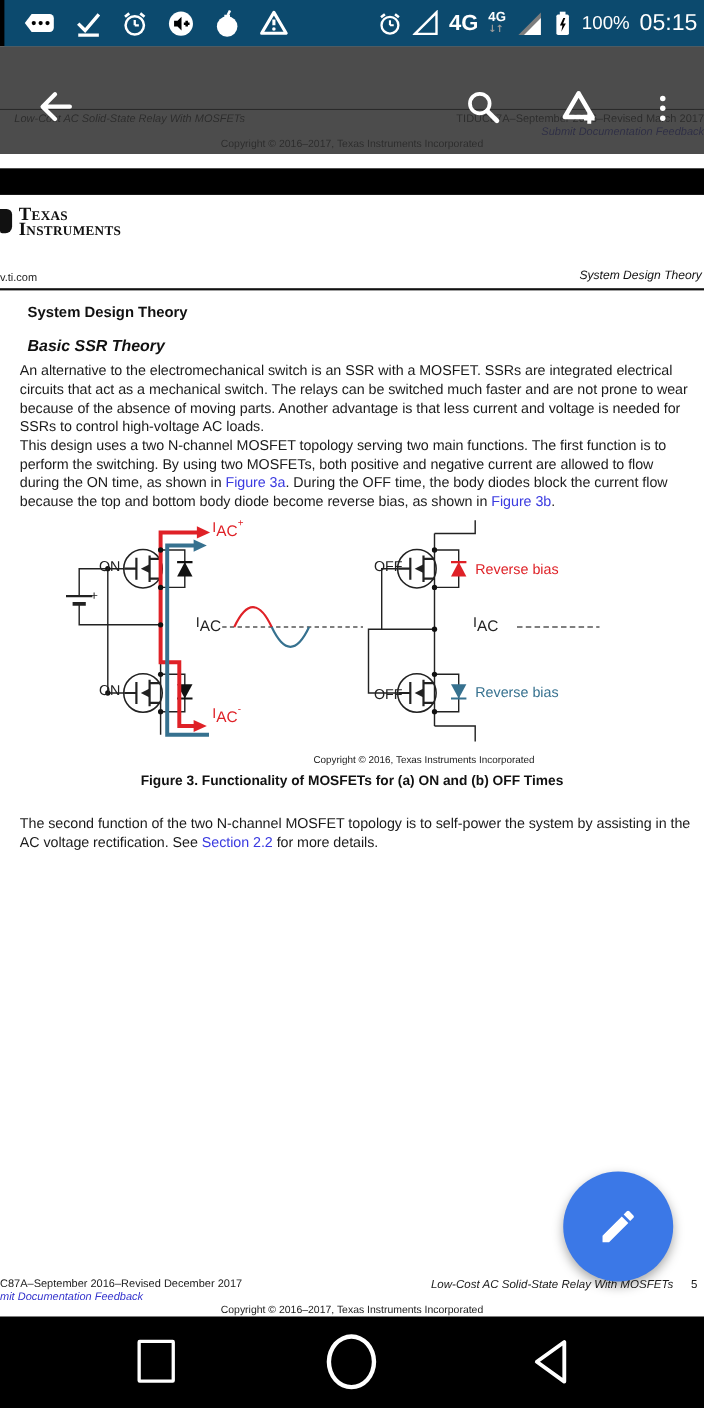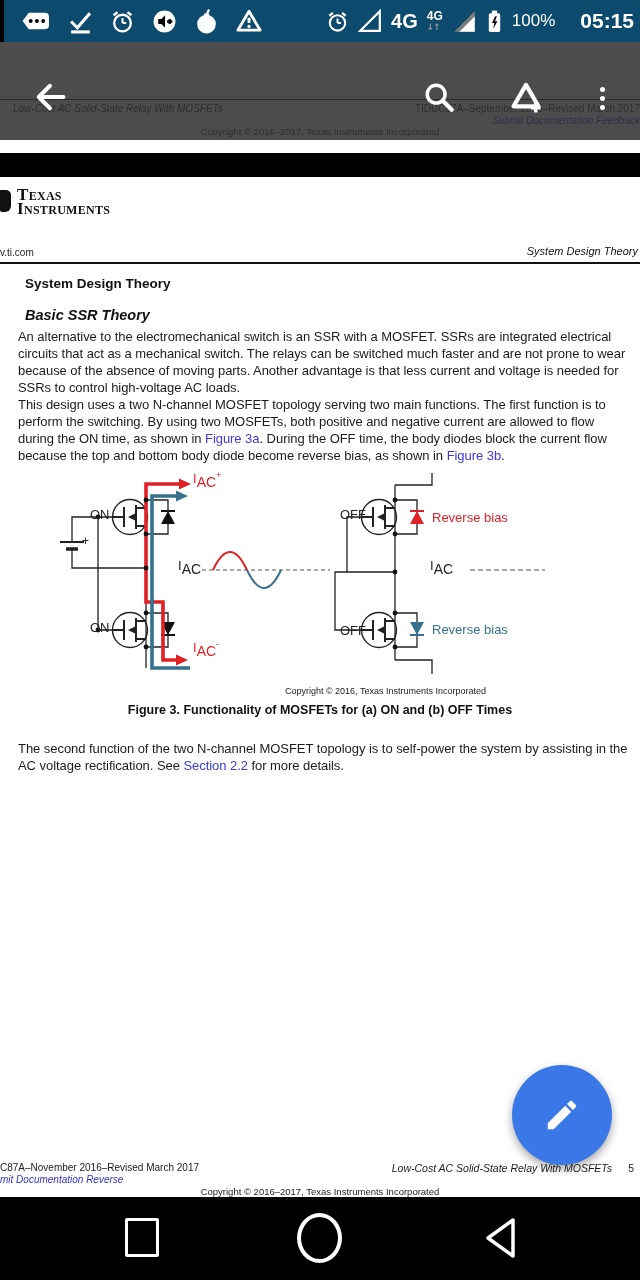--- a/index.html
+++ b/index.html
@@ -9,21 +9,21 @@
 
   
   .statusbar { position:absolute; top:0; left:4px; width:640px; height:42px; background:#0c4a6e; z-index:30; }
   .sb-left { position:absolute; left:16px; top:5px; display:flex; align-items:center; gap:17px; height:32px; }
   .sb-right { position:absolute; right:4px; top:5px; display:flex; align-items:center; gap:9px; height:32px; }
   .sb-ic { display:flex; align-items:center; justify-content:center; }
   .sb-4g { color:#fff; font-size:20px; font-weight:700; letter-spacing:0px; }
   .sb-4g-small { color:#fff; font-size:12px; font-weight:700; line-height:10px; text-align:left; }
   .sb-arrows { font-family:"DejaVu Sans", sans-serif; font-size:9px; color:#9a9a9a; letter-spacing:-1px; }
   .sb-batt-pct { color:#fff; font-size:17px; }
-  .sb-time { color:#fff; font-size:21px; font-weight:700; margin-left:16px; margin-right:6px; }
+  .sb-time { color:#fff; font-size:21px; font-weight:400; margin-left:0; margin-right:6px; }
 
   
   .prevpage { position:absolute; top:42px; left:0; width:640px; height:111px; background:#fff; z-index:5; overflow:hidden; }
   .prev-rule { position:absolute; top:57px; left:0; width:640px; height:1px; background:#111; }
   .prev-title { position:absolute; top:61px; left:13px; font-size:10px; font-style:italic; color:#1a1a1a; white-space:nowrap; }
   .prev-docid { position:absolute; top:61px; right:0px; font-size:10px; color:#1a1a1a; white-space:nowrap; }
   .prev-feedback { position:absolute; top:73px; right:0px; font-size:10px; font-style:italic; color:#3333cc; white-space:nowrap; }
   .prev-copy { position:absolute; top:84px; left:0; width:640px; text-align:center; font-size:9.5px; color:#1a1a1a; }
 
   
@@ -323,24 +323,24 @@
       <div class="flabel fl-iacr"><span>I</span><sub>AC</sub></div>
       <div class="flabel fl-rb-u">Reverse bias</div>
       <div class="flabel fl-rb-l">Reverse bias</div>
     </div>
 
     <div class="fig-copy">Copyright © 2016, Texas Instruments Incorporated</div>
     <div class="fig-caption">Figure 3. Functionality of MOSFETs for (a) ON and (b) OFF Times</div>
 
     <div class="para p3"><span>The second function of the two N-channel MOSFET topology is to self-power the system by assisting in the AC voltage rectification. See </span><span class="doclink">Section 2.2</span><span> for more details.</span></div>
 
-    <div class="ft-docid">C87A–November 2016–Revised March 2017</div>
+    <div class="ft-docid">C87A–September 2016–Revised December 2017</div>
     <div class="ft-title">Low-Cost AC Solid-State Relay With MOSFETs</div>
     <div class="ft-num">5</div>
-    <div class="ft-feedback">mit Documentation Reverse</div>
+    <div class="ft-feedback">mit Documentation Feedback</div>
     <div class="ft-copy">Copyright © 2016–2017, Texas Instruments Incorporated</div>
   </div>
 
   <div class="fab">
     <svg width="38" height="38" viewBox="0 0 24 24">
         <path d="M3 17.25V21h3.75L17.81 9.94l-3.75-3.75L3 17.25zM20.71 7.04c.39-.39.39-1.02 0-1.41l-2.34-2.34c-.39-.39-1.02-.39-1.41 0l-1.83 1.83 3.75 3.75 1.83-1.83z" fill="#fff"></path>
       </svg>
   </div>
 
   <div class="navbar">

